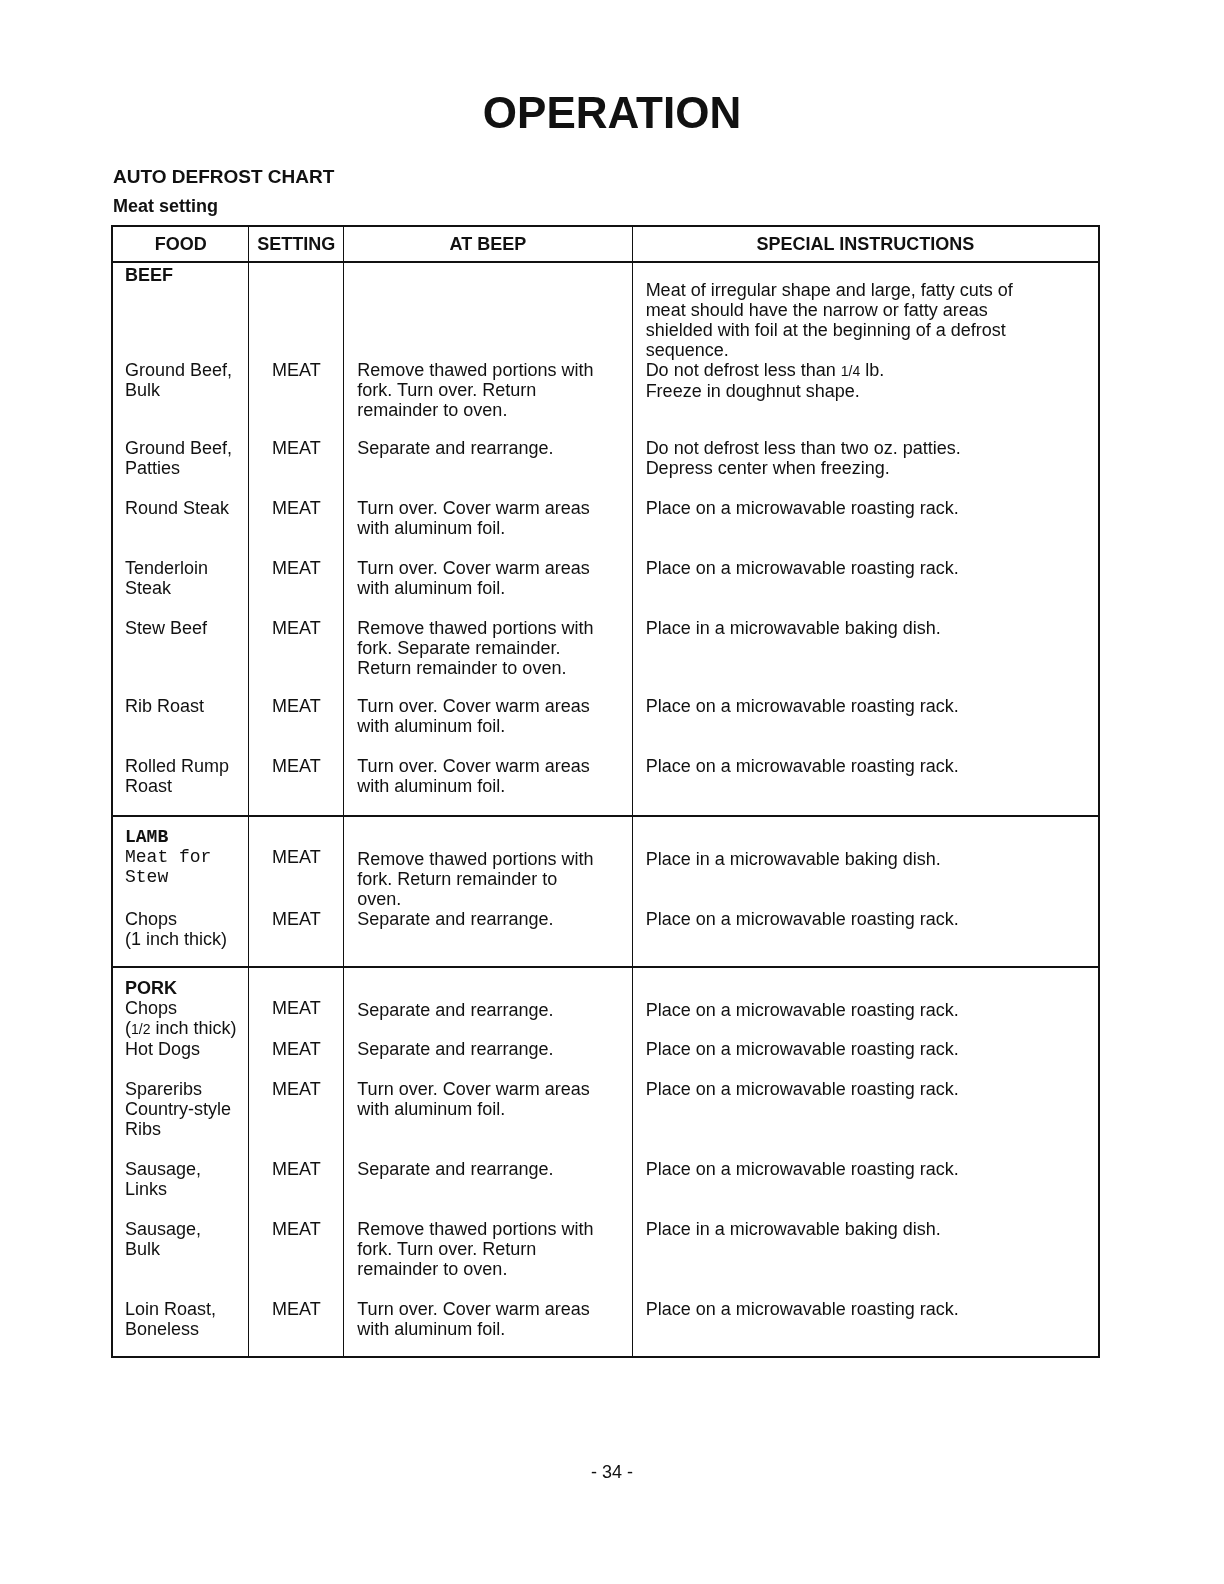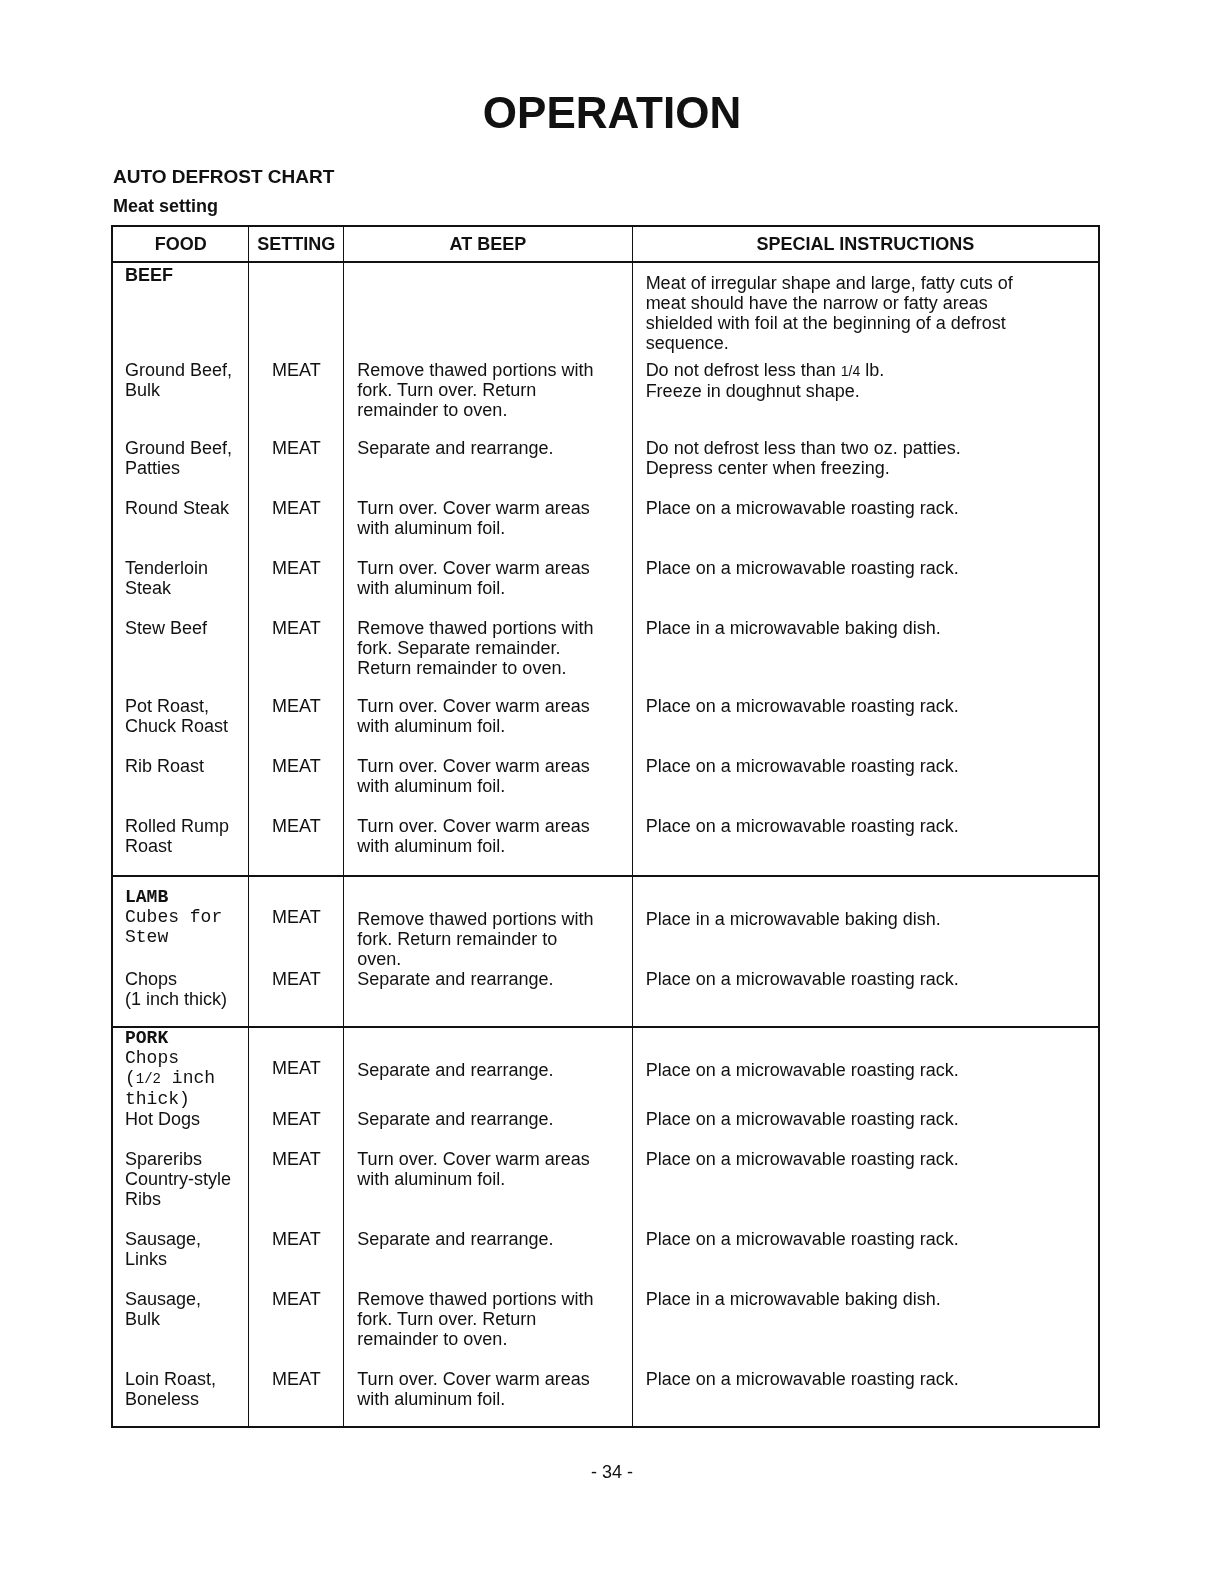--- a/index.html
+++ b/index.html
@@ -43,21 +43,21 @@
       <th>SPECIAL INSTRUCTIONS</th>
     </tr>
   </thead>
   <tbody id="tbody">
       <tr style="height: 98px;">
         <td class="cell-food" style="padding-top: 2px;">
           <span class="cat">BEEF</span>
         </td>
         <td></td>
         <td></td>
-        <td class="cell-spec pre" style="padding-top: 10px;">Meat of irregular shape and large, fatty cuts of
+        <td class="cell-spec pre" style="padding-top: 17px;">Meat of irregular shape and large, fatty cuts of
 meat should have the narrow or fatty areas
 shielded with foil at the beginning of a defrost
 sequence.</td>
       </tr>
       <tr style="height: 78px;">
         <td class="cell-food"><span class="pre">Ground Beef,
 Bulk</span></td>
         <td class="cell-set">MEAT</td>
         <td class="cell-beep pre">Remove thawed portions with
 fork. Turn over. Return
@@ -90,60 +90,52 @@
       </tr>
       <tr style="height: 78px;">
         <td class="cell-food"><span class="pre">Stew Beef</span></td>
         <td class="cell-set">MEAT</td>
         <td class="cell-beep pre">Remove thawed portions with
 fork. Separate remainder.
 Return remainder to oven.</td>
         <td class="cell-spec pre">Place in a microwavable baking dish.</td>
       </tr>
       <tr style="height: 60px;">
-        <td class="cell-food"><span class="pre">Pot Roast,
-Chuck Roast</span></td>
-        <td class="cell-set">MEAT</td>
-        <td class="cell-beep pre">Turn over. Cover warm areas
-with  aluminum foil.</td>
-        <td class="cell-spec pre">Place on a microwavable roasting rack.</td>
-      </tr>
-      <tr style="height: 60px;">
         <td class="cell-food"><span class="pre">Rib Roast</span></td>
         <td class="cell-set">MEAT</td>
         <td class="cell-beep pre">Turn over. Cover warm areas
 with  aluminum foil.</td>
         <td class="cell-spec pre">Place on a microwavable roasting rack.</td>
       </tr>
       <tr class="sec-end" style="height: 60px; padding-left: 18px;">
         <td class="cell-food"><span class="pre">Rolled Rump
 Roast</span></td>
         <td class="cell-set">MEAT</td>
         <td class="cell-beep pre">Turn over. Cover warm areas
 with  aluminum foil.</td>
         <td class="cell-spec pre">Place on a microwavable roasting rack.</td>
       </tr>
       <tr style="height: 80px;">
-        <td class="cell-food" style="padding-top: 10px; font-family: Liberation Mono, monospace;"><span class="cat">LAMB</span><span class="pre">Cubes for
+        <td class="cell-food" style="padding-top: 10px; font-family: Liberation Mono, monospace;"><span class="cat">LAMB</span><span class="pre">Meat for
 Stew</span></td>
         <td class="cell-set" style="padding-top: 30px;">MEAT</td>
         <td class="cell-beep pre" style="padding-top: 32px;">Remove thawed portions with
 fork. Return remainder to
 oven.</td>
         <td class="cell-spec pre" style="padding-top: 32px;">Place in a microwavable baking dish.</td>
       </tr>
       <tr class="sec-end" style="height: 58px;">
         <td class="cell-food"><span class="pre">Chops
 (1 inch thick)</span></td>
         <td class="cell-set">MEAT</td>
         <td class="cell-beep pre">Separate and rearrange.</td>
         <td class="cell-spec pre">Place on a microwavable roasting rack.</td>
       </tr>
       <tr style="height: 58px;">
-        <td class="cell-food" style=" font-family: Liberation Mono, monospace;"><span class="cat">PORK</span><span class="pre">Chops
+        <td class="cell-food" style="padding-top: 10px;"><span class="cat">PORK</span><span class="pre">Chops
 (<span class="frac">1/2</span> inch thick)</span></td>
         <td class="cell-set" style="padding-top: 30px;">MEAT</td>
         <td class="cell-beep pre" style="padding-top: 32px;">Separate and rearrange.</td>
         <td class="cell-spec pre" style="padding-top: 32px;">Place on a microwavable roasting rack.</td>
       </tr>
       <tr style="height: 40px; margin-top: 40px;">
         <td class="cell-food"><span class="pre">Hot Dogs</span></td>
         <td class="cell-set">MEAT</td>
         <td class="cell-beep pre">Separate and rearrange.</td>
         <td class="cell-spec pre">Place on a microwavable roasting rack.</td>

